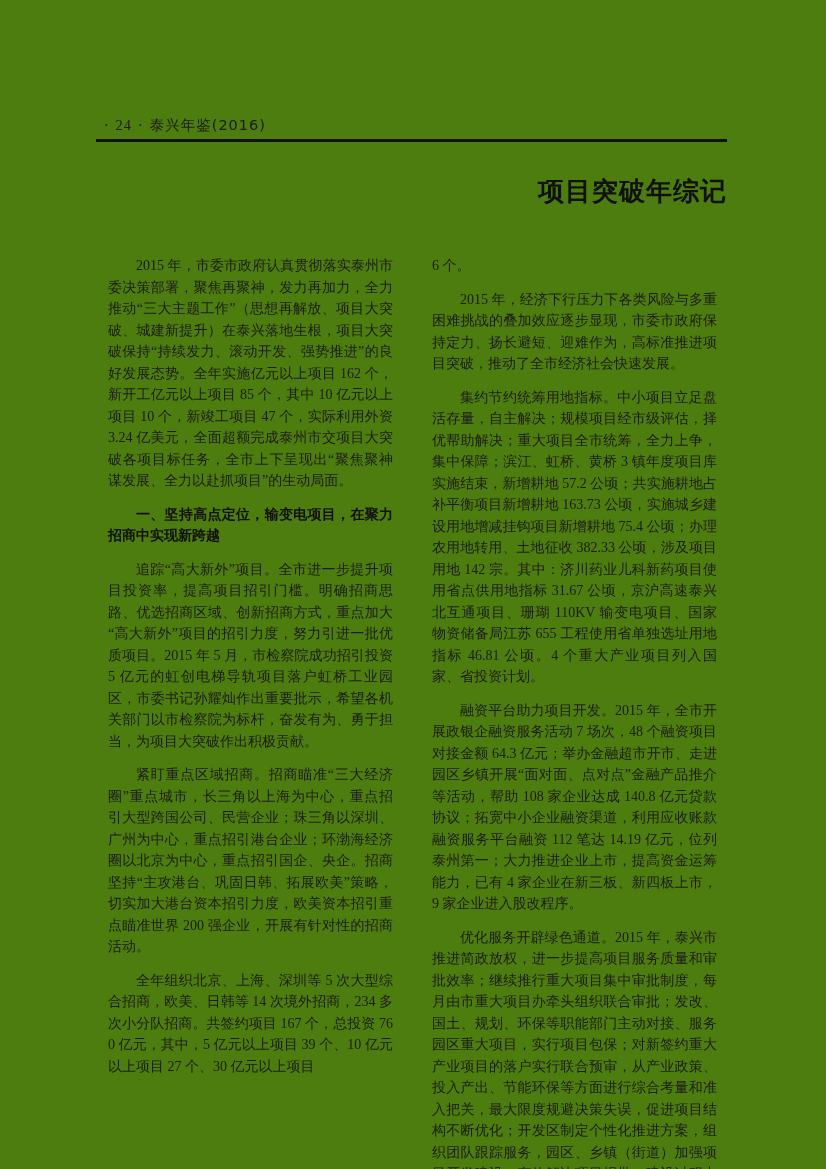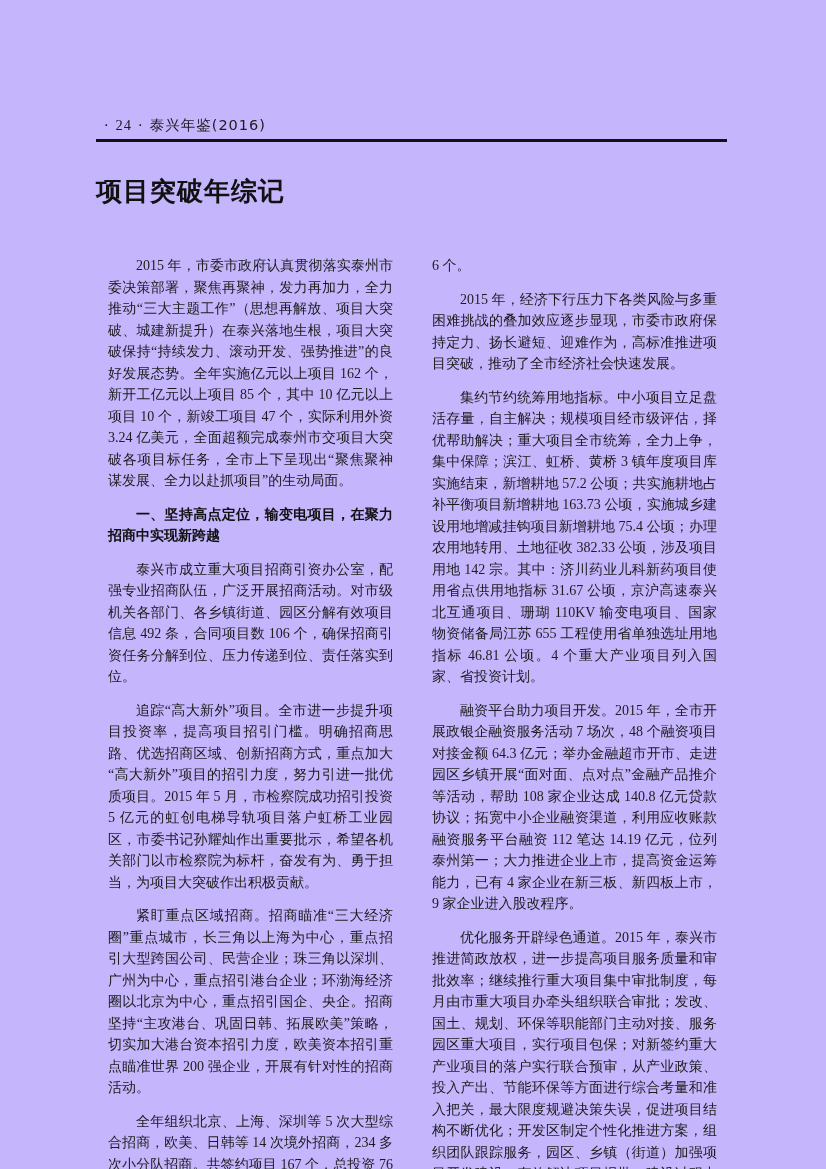--- a/index.html
+++ b/index.html
@@ -4,21 +4,21 @@
 <style>
   html, body {
     margin: 0;
     padding: 0;
     background: #ffffff;
   }
   .page {
     position: relative;
     width: 826px;
     height: 1169px;
-    background: #c4b5fd;
+    background: #4d7c0f;
     color: #1c1c1c;
     font-family: "Liberation Serif", "DejaVu Serif", serif;
     overflow: hidden;
   }
   .page-header {
     position: absolute;
     left: 98px;
     top: 116px;
     width: 630px;
     font-size: 14.5px;
@@ -44,21 +44,21 @@
     width: 631px;
     height: 3px;
     background: #111111;
   }
   .article-title {
     position: absolute;
     left: 96px;
     top: 174px;
     width: 631px;
     margin: 0;
-    text-align: left;
+    text-align: right;
     font-family: "DejaVu Sans", "Liberation Sans", sans-serif;
     font-weight: 700;
     font-size: 26px;
     line-height: 34px;
     letter-spacing: 1px;
     color: #111111;
   }
   .columns {
     position: absolute;
     left: 96px;
@@ -100,21 +100,20 @@
   </header>
 
   <div class="header-rule"></div>
 
   <h1 class="article-title">项目突破年综记</h1>
 
   <main class="columns">
     <section class="column" id="left-col">
         <p class="para body">2015 年，市委市政府认真贯彻落实泰州市委决策部署，聚焦再聚神，发力再加力，全力推动“三大主题工作”（思想再解放、项目大突破、城建新提升）在泰兴落地生根，项目大突破保持“持续发力、滚动开发、强势推进”的良好发展态势。全年实施亿元以上项目 162 个，新开工亿元以上项目 85 个，其中 10 亿元以上项目 10 个，新竣工项目 47 个，实际利用外资 3.24 亿美元，全面超额完成泰州市交项目大突破各项目标任务，全市上下呈现出“聚焦聚神谋发展、全力以赴抓项目”的生动局面。</p>
         <p class="para heading">一、坚持高点定位，输变电项目，在聚力招商中实现新跨越</p>
-        <p class="para body">泰兴市成立重大项目招商引资办公室，配强专业招商队伍，广泛开展招商活动。对市级机关各部门、各乡镇街道、园区分解有效项目信息 492 条，合同项目数 106 个，确保招商引资任务分解到位、压力传递到位、责任落实到位。</p>
         <p class="para body">追踪“高大新外”项目。全市进一步提升项目投资率，提高项目招引门槛。明确招商思路、优选招商区域、创新招商方式，重点加大“高大新外”项目的招引力度，努力引进一批优质项目。2015 年 5 月，市检察院成功招引投资 5 亿元的虹创电梯导轨项目落户虹桥工业园区，市委书记孙耀灿作出重要批示，希望各机关部门以市检察院为标杆，奋发有为、勇于担当，为项目大突破作出积极贡献。</p>
         <p class="para body">紧盯重点区域招商。招商瞄准“三大经济圈”重点城市，长三角以上海为中心，重点招引大型跨国公司、民营企业；珠三角以深圳、广州为中心，重点招引港台企业；环渤海经济圈以北京为中心，重点招引国企、央企。招商坚持“主攻港台、巩固日韩、拓展欧美”策略，切实加大港台资本招引力度，欧美资本招引重点瞄准世界 200 强企业，开展有针对性的招商活动。</p>
         <p class="para body">全年组织北京、上海、深圳等 5 次大型综合招商，欧美、日韩等 14 次境外招商，234 多次小分队招商。共签约项目 167 个，总投资 760 亿元，其中，5 亿元以上项目 39 个、10 亿元以上项目 27 个、30 亿元以上项目</p>
       </section>
     <section class="column" id="right-col">
         <p class="para continuation">6 个。</p>
         <p class="para body">2015 年，经济下行压力下各类风险与多重困难挑战的叠加效应逐步显现，市委市政府保持定力、扬长避短、迎难作为，高标准推进项目突破，推动了全市经济社会快速发展。</p>
         <p class="para body">集约节约统筹用地指标。中小项目立足盘活存量，自主解决；规模项目经市级评估，择优帮助解决；重大项目全市统筹，全力上争，集中保障；滨江、虹桥、黄桥 3 镇年度项目库实施结束，新增耕地 57.2 公顷；共实施耕地占补平衡项目新增耕地 163.73 公顷，实施城乡建设用地增减挂钩项目新增耕地 75.4 公顷；办理农用地转用、土地征收 382.33 公顷，涉及项目用地 142 宗。其中：济川药业儿科新药项目使用省点供用地指标 31.67 公顷，京沪高速泰兴北互通项目、珊瑚 110KV 输变电项目、国家物资储备局江苏 655 工程使用省单独选址用地指标 46.81 公顷。4 个重大产业项目列入国家、省投资计划。</p>
         <p class="para body">融资平台助力项目开发。2015 年，全市开展政银企融资服务活动 7 场次，48 个融资项目对接金额 64.3 亿元；举办金融超市开市、走进园区乡镇开展“面对面、点对点”金融产品推介等活动，帮助 108 家企业达成 140.8 亿元贷款协议；拓宽中小企业融资渠道，利用应收账款融资服务平台融资 112 笔达 14.19 亿元，位列泰州第一；大力推进企业上市，提高资金运筹能力，已有 4 家企业在新三板、新四板上市，9 家企业进入股改程序。</p>
         <p class="para body">优化服务开辟绿色通道。2015 年，泰兴市推进简政放权，进一步提高项目服务质量和审批效率；继续推行重大项目集中审批制度，每月由市重大项目办牵头组织联合审批；发改、国土、规划、环保等职能部门主动对接、服务园区重大项目，实行项目包保；对新签约重大产业项目的落户实行联合预审，从产业政策、投入产出、节能环保等方面进行综合考量和准入把关，最大限度规避决策失误，促进项目结构不断优化；开发区制定个性化推进方案，组织团队跟踪服务，园区、乡镇（街道）加强项目开发建设，有效解决项目报批、建设过程中遇到的困难和问题。</p>

